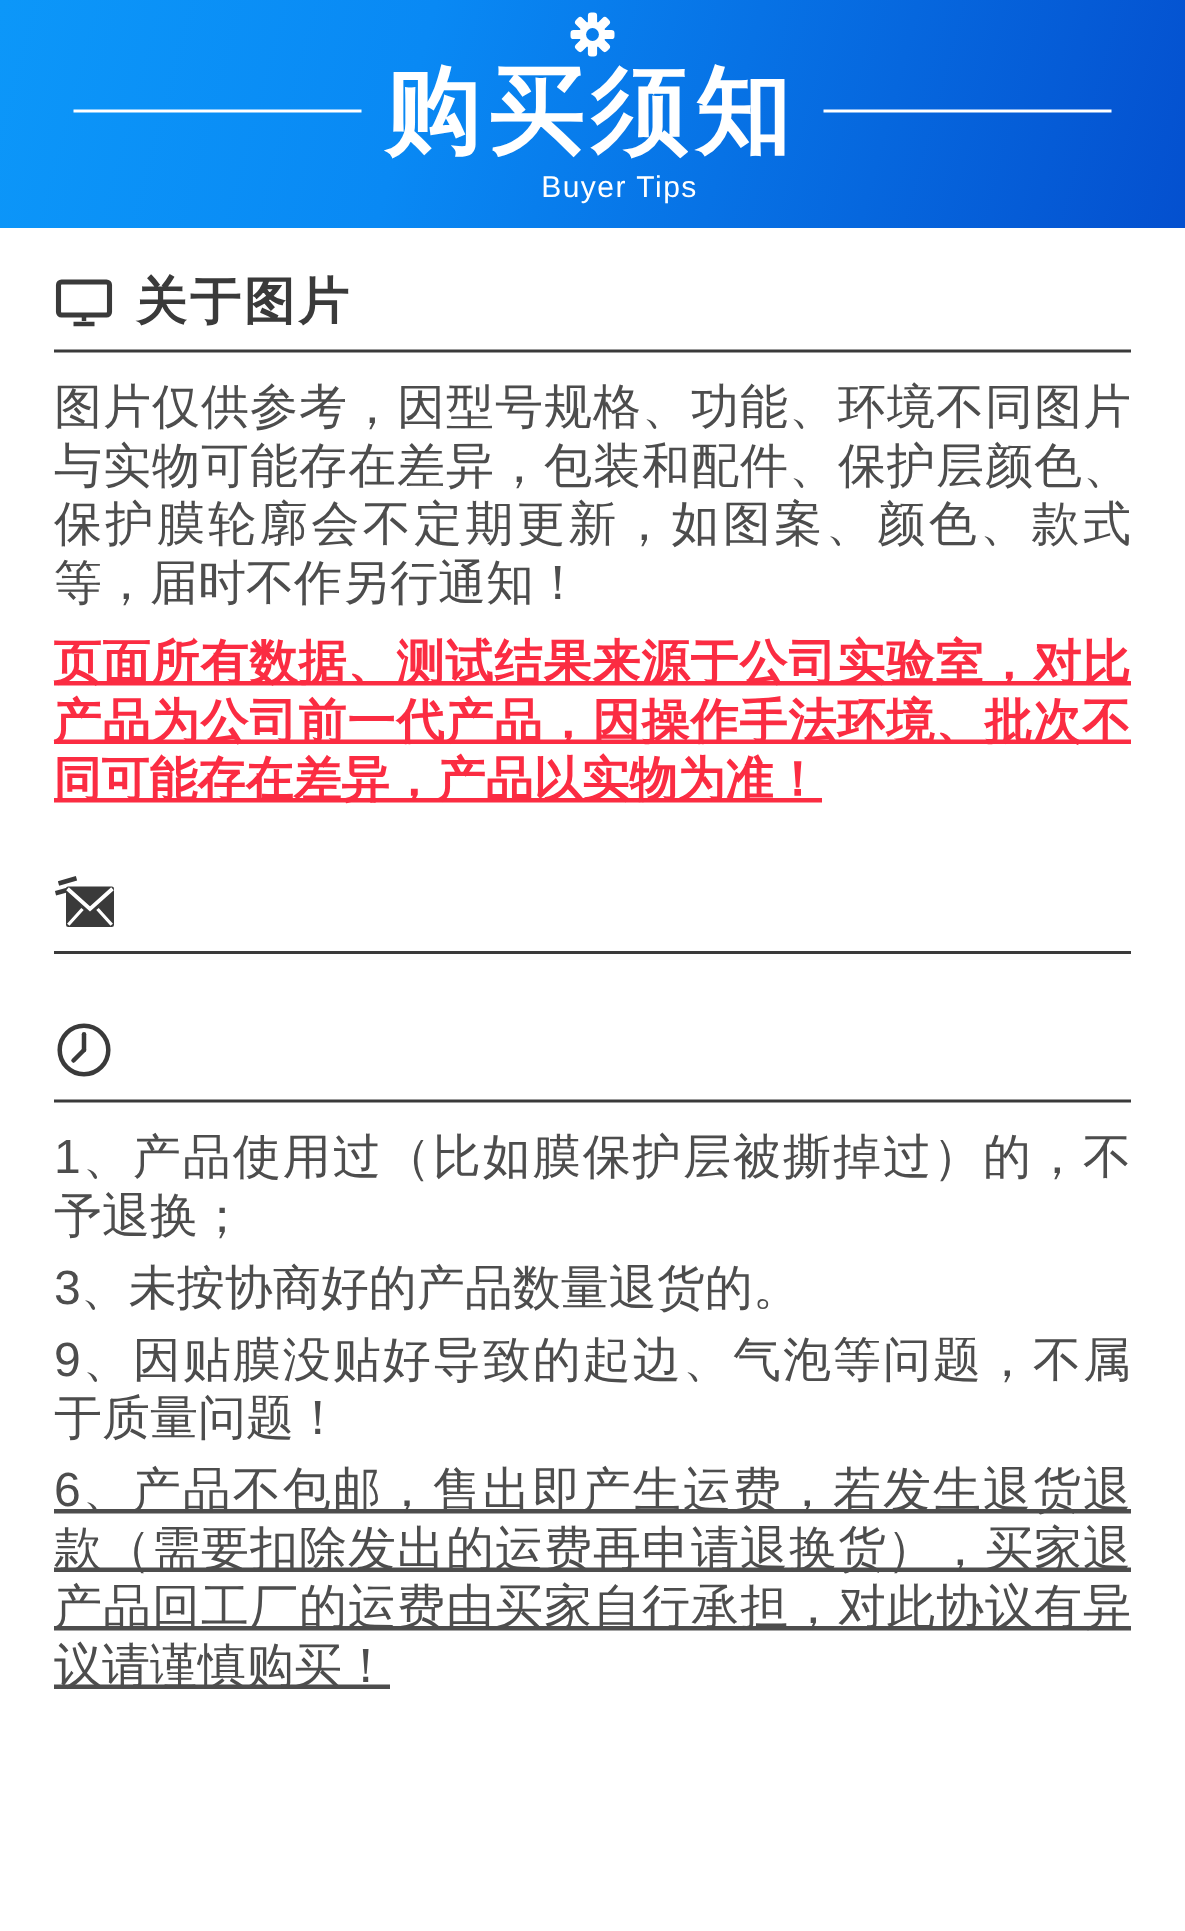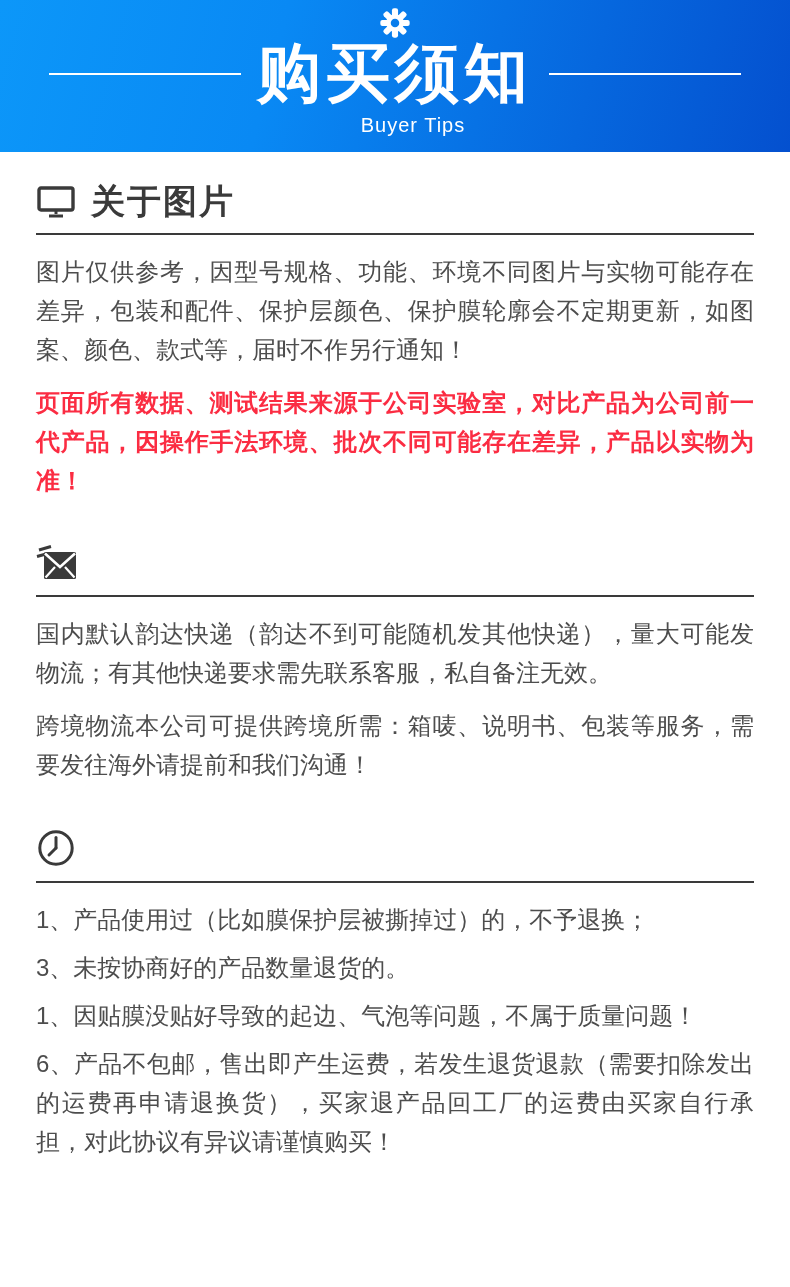--- a/index.html
+++ b/index.html
@@ -27,24 +27,24 @@
   .sec:first-child { margin-top:32px; }
   .section-head {
     display:flex; align-items:flex-start; gap:15px;
     border-bottom:2px solid #3a3a3a; padding-bottom:13px;
   }
   .section-title {
     font-size:34px; font-weight:700; color:#3a3a3a; letter-spacing:2px; line-height:1;
   }
   .sec-body { padding-top:17px; }
   .para {
-    font-size:24px; line-height:39px; margin:0 0 14px;
+    font-size:32px; line-height:39px; margin:0 0 14px;
     text-align:justify; color:#4d4d4d;
   }
-  .para:last-child { margin-bottom:0; }
+  .para:last-child { margin-bottom:0;text-decoration:underline; }
   .para.alert { color:#fb2c42; font-weight:700; }
   .list .para { margin-bottom:9px; }
   .icon svg { display:block; }
 </style>
 </head>
 <body>
 
 <div class="banner">
   <span class="icon">
     <svg width="32" height="32" viewBox="-12 -12 24 24">
@@ -95,37 +95,33 @@
       <span class="icon">
         <svg width="42" height="38" viewBox="0 0 42 38">
           <path d="M3 6 L15 2.5" stroke="#3a3a3a" stroke-width="3"></path>
           <path d="M1 12.5 L10 10" stroke="#3a3a3a" stroke-width="3"></path>
           <rect x="8" y="8" width="32" height="27" rx="1.5" fill="#3a3a3a"></rect>
           <path d="M9 9.5 L24 23 L39 9.5" stroke="#ffffff" stroke-width="2.6" fill="none"></path>
           <path d="M9.5 33.5 L19 23 M38.5 33.5 L29 23" stroke="#ffffff" stroke-width="2.2"></path>
         </svg>
       </span>
     </div>
-    <div class="sec-body">
-      <p class="para">国内默认韵达快递（韵达不到可能随机发其他快递），量大可能发物流；有其他快递要求需先联系客服，私自备注无效。</p>
-      <p class="para">跨境物流本公司可提供跨境所需：箱唛、说明书、包装等服务，需要发往海外请提前和我们沟通！</p>
-    </div>
   </div>
 
   <div class="sec">
     <div class="section-head">
       <span class="icon">
         <svg width="40" height="40" viewBox="0 0 40 40">
           <circle cx="20" cy="20" r="16.2" fill="none" stroke="#3a3a3a" stroke-width="3"></circle>
           <path d="M20 20 L20 9.5" stroke="#3a3a3a" stroke-width="3" stroke-linecap="round"></path>
           <path d="M20 20 L13 27" stroke="#3a3a3a" stroke-width="3" stroke-linecap="round"></path>
         </svg>
       </span>
     </div>
     <div class="sec-body list">
       <p class="para">1、产品使用过（比如膜保护层被撕掉过）的，不予退换；</p>
       <p class="para">3、未按协商好的产品数量退货的。</p>
-      <p class="para">1、因贴膜没贴好导致的起边、气泡等问题，不属于质量问题！</p>
+      <p class="para">9、因贴膜没贴好导致的起边、气泡等问题，不属于质量问题！</p>
       <p class="para">6、产品不包邮，售出即产生运费，若发生退货退款（需要扣除发出的运费再申请退换货），买家退产品回工厂的运费由买家自行承担，对此协议有异议请谨慎购买！</p>
     </div>
   </div>
 
 </div>
 
 </body></html>

